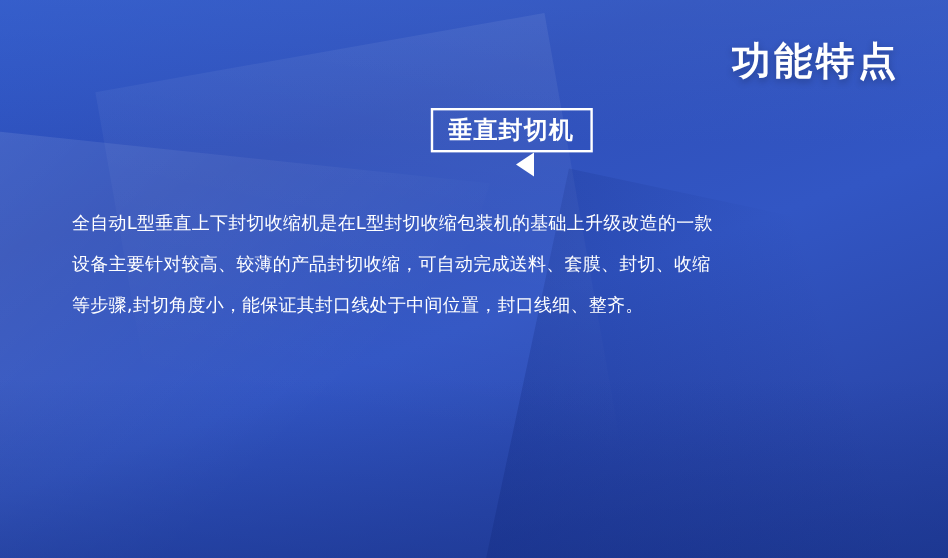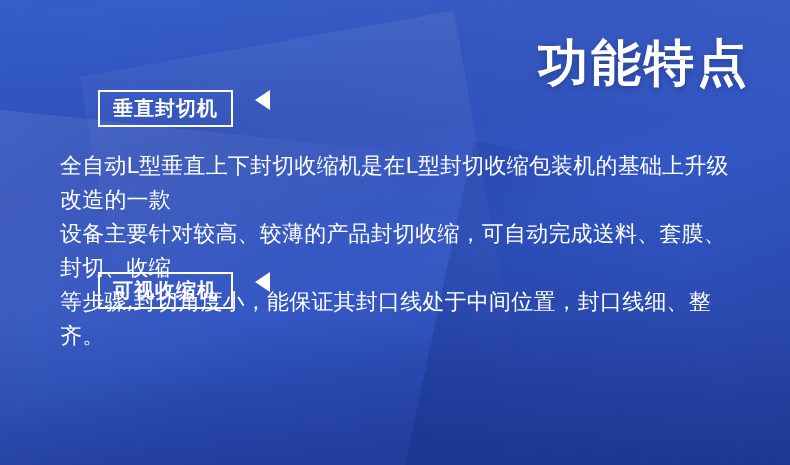--- a/index.html
+++ b/index.html
@@ -52,37 +52,39 @@
     width: 790px; height: 120px;
     background: linear-gradient(to bottom, rgba(70,110,210,0.35), rgba(70,110,210,0) 100%);
   }
 
   .title {
     position: absolute;
     right: 40px;
     top: 30px;
     font-family: "DejaVu Sans", "Liberation Sans", sans-serif;
     font-weight: bold;
-    font-size: 50px;
+    font-size: 32px;
     letter-spacing: 3px;
     color: #ffffff;
     text-shadow: 0 2px 6px rgba(0,0,0,0.25);
   }
 
   .section {
     position: absolute;
     left: 0;
     width: 790px;
   }
   .sec-1 { top: 90px; }
   .sec-2 { top: 272px; }
 
   .tag-row {
     display: flex;
-    padding-left: 98px;
+    align-items: center;
+    padding-left: 62px;
+    flex-direction: column;
   }
   .tag {
     border: 2px solid #ffffff;
     color: #ffffff;
     font-family: "DejaVu Sans", "Liberation Sans", sans-serif;
     font-size: 20px;
     font-weight: bold;
     letter-spacing: 1px;
     padding: 5px 13px 6px 13px;
     line-height: 1.1;
@@ -96,21 +98,21 @@
     border-right: 15px solid #ffffff;
     margin-left: 22px;
   }
 
   .body-text {
     padding-left: 60px;
     padding-right: 56px;
     margin-top: 22px;
     color: #ffffff;
     font-family: "DejaVu Sans", "Liberation Sans", sans-serif;
-    font-size: 22px;
+    font-size: 15px;
     line-height: 34px;
     letter-spacing: 0.2px;
     max-width: 700px;
     white-space: pre-wrap;
   }
 </style>
 </head>
 <body>
 
 <div id="page">
@@ -127,19 +129,15 @@
     <div class="tag-row">
       <div class="tag">垂直封切机</div>
       <div class="arrow"></div>
     </div>
     <div class="body-text">全自动L型垂直上下封切收缩机是在L型封切收缩包装机的基础上升级改造的一款
 设备主要针对较高、较薄的产品封切收缩，可自动完成送料、套膜、封切、收缩
 等步骤,封切角度小，能保证其封口线处于中间位置，封口线细、整齐。</div>
   </div>
 
   <div class="section sec-2">
-    <div class="tag-row">
-      <div class="tag">可视收缩机</div>
-      <div class="arrow"></div>
-    </div>
   </div>
 
 </div>
 
 </body></html>

